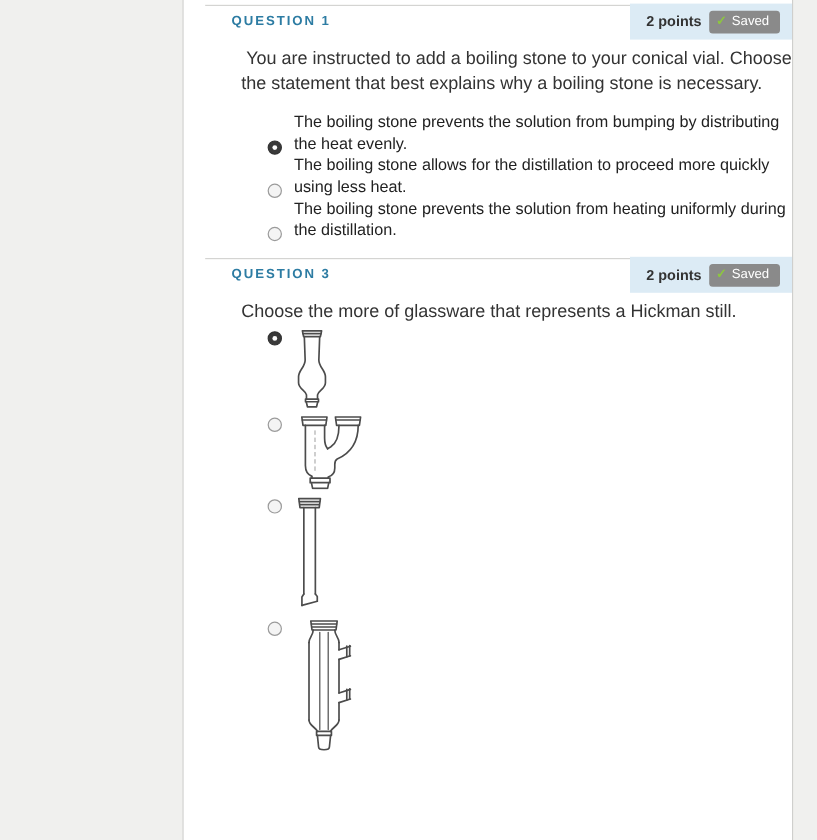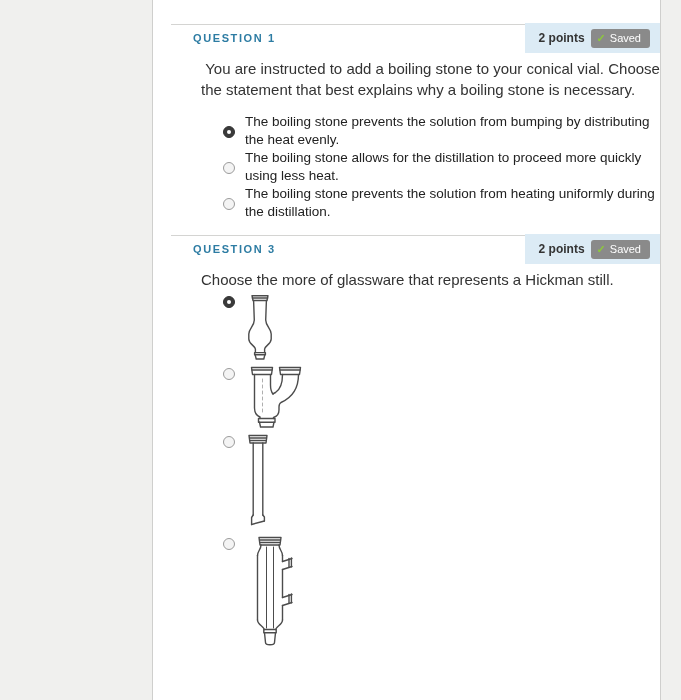--- a/index.html
+++ b/index.html
@@ -10,21 +10,21 @@
     position:relative;
     overflow:hidden;
     color:#333;
   }
   .panel {
     position:absolute; left:152px; top:0;
     width:509px; height:700px;
     background:#ffffff;
     border-left:1px solid #cfcfcd;
     border-right:1px solid #cfcfcd;
-    padding-top:24px;
+    padding-top:4px;
   }
   .q-rule { border-top:1px solid #d4d4d2; margin-left:18px; }
   .q-head { position:relative; height:28px; }
   .q-title {
     position:absolute; left:40px; top:7px;
     font-size:11px; font-weight:bold; letter-spacing:1.6px;
     color:#2d7ca3;
   }
   .q-points {
     position:absolute; right:0; top:-2px; height:30px;
@@ -41,21 +41,21 @@
     display:flex; align-items:center; gap:4px;
   }
   .saved-check { color:#8dc63f; font-weight:bold; font-size:11px; }
   .q-text {
     margin:5px 12px 2px 48px;
     width:460px;
     font-size:15px; line-height:21px; color:#333;
     white-space:pre-wrap;
   }
   .options { margin:13px 0 0 70px; }
-  .option { display:flex; align-items:center; }
+  .option { display:flex; align-items:flex-end; }
   .radio {
     flex:0 0 12px; width:12px; height:12px;
     border-radius:50%;
     border:1px solid #9b9b9b;
     background:#f4f4f4;
     margin-top:2px;
     position:relative;
     cursor:pointer;
   }
   .radio.selected { background:#3a3a3a; border-color:#333; }

